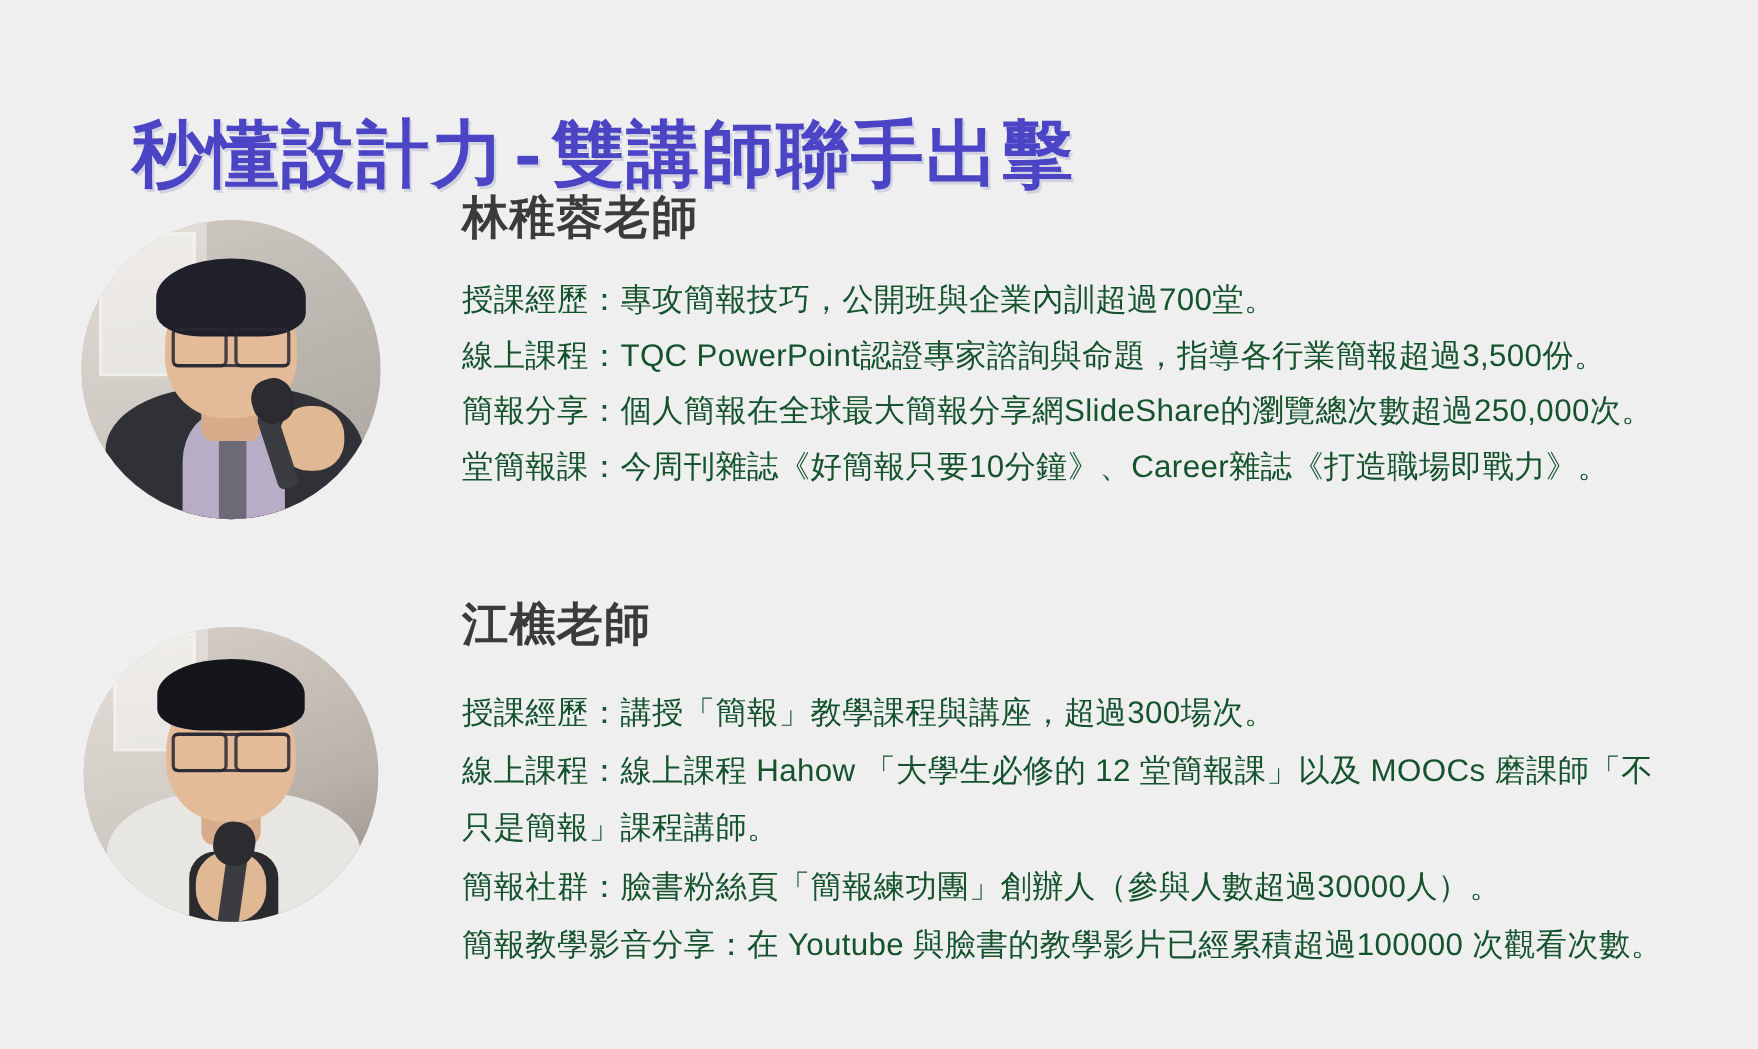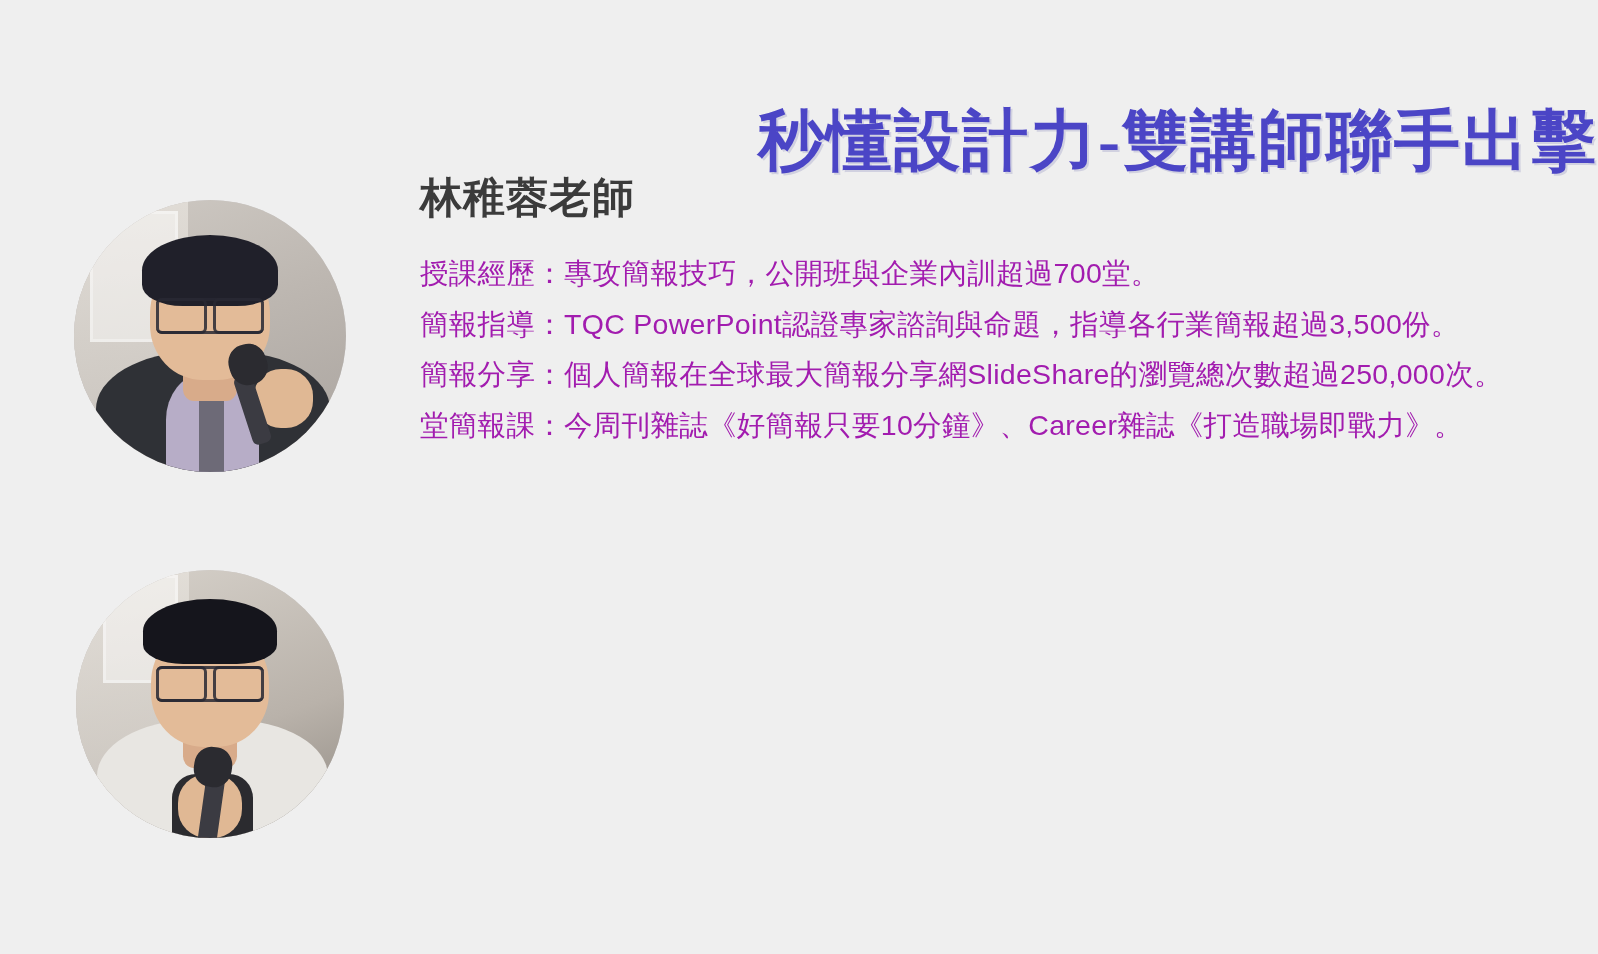--- a/index.html
+++ b/index.html
@@ -21,24 +21,24 @@
     width: 1598px;
     height: 954px;
     box-sizing: border-box;
   }
 
   .title {
     position: absolute;
     left: 0;
     top: 52px;
     width: 1598px;
-    text-align: right;
+    text-align: left;
     padding-left: 120px;
     box-sizing: border-box;
-    font-family: Liberation Serif, serif;
+    font-family: Liberation Mono, monospace;
     font-weight: bold;
     font-size: 66px;
     letter-spacing: 2px;
     color: #4b45c6;
     text-shadow: 2px 2px 0 rgba(120,120,180,0.25);
     white-space: nowrap;
   }
 
   .profile {
     position: absolute;
@@ -160,21 +160,21 @@
   .profile-2 .person-name { margin-bottom: 26px; }
 
   .bullets {
     list-style: none;
     margin: 0;
     padding: 0;
   }
   .bullets li {
     font-size: 28.5px;
     line-height: 1.78;
-    color: #a21caf;
+    color: #14532d;
     letter-spacing: 0.3px;
     white-space: nowrap;
   }
   .profile-2 .bullets li {
     font-size: 28.5px;
     line-height: 1.85;
   }
   .bullets li.wrap { white-space: normal; max-width: 1110px; }
 </style>
 </head>
@@ -201,21 +201,21 @@
           <div class="ph-hand"></div>
           <div class="ph-mic-stick"></div>
           <div class="ph-mic"></div>
         </div>
       </div>
     </div>
     <div class="info">
       <h2 class="person-name">林稚蓉老師</h2>
       <ul class="bullets">
         <li>授課經歷：專攻簡報技巧，公開班與企業內訓超過700堂。</li>
-        <li>簡報指導：TQC PowerPoint認證專家諮詢與命題，指導各行業簡報超過3,500份。</li>
+        <li>線上課程：TQC PowerPoint認證專家諮詢與命題，指導各行業簡報超過3,500份。</li>
         <li>簡報分享：個人簡報在全球最大簡報分享網SlideShare的瀏覽總次數超過250,000次。</li>
         <li>堂簡報課：今周刊雜誌《好簡報只要10分鐘》、Career雜誌《打造職場即戰力》。</li>
       </ul>
     </div>
   </div>
 
   <div class="profile profile-2">
     <div class="avatar-wrap">
       <div class="avatar">
         <div class="ph p2">
@@ -227,15 +227,24 @@
           <div class="ph-neck"></div>
           <div class="ph-face"></div>
           <div class="ph-hair"></div>
           <div class="ph-glass"></div>
           <div class="ph-hand"></div>
           <div class="ph-mic-stick"></div>
           <div class="ph-mic"></div>
         </div>
       </div>
     </div>
+    <div class="info">
+      <h2 class="person-name">江樵老師</h2>
+      <ul class="bullets">
+        <li>授課經歷：講授「簡報」教學課程與講座，超過300場次。</li>
+        <li class="wrap">線上課程：線上課程 Hahow 「大學生必修的 12 堂簡報課」以及 MOOCs 磨課師「不只是簡報」課程講師。</li>
+        <li>簡報社群：臉書粉絲頁「簡報練功團」創辦人（參與人數超過30000人）。</li>
+        <li>簡報教學影音分享：在 Youtube 與臉書的教學影片已經累積超過100000 次觀看次數。</li>
+      </ul>
+    </div>
   </div>
 
 </div>
 
 </body></html>

